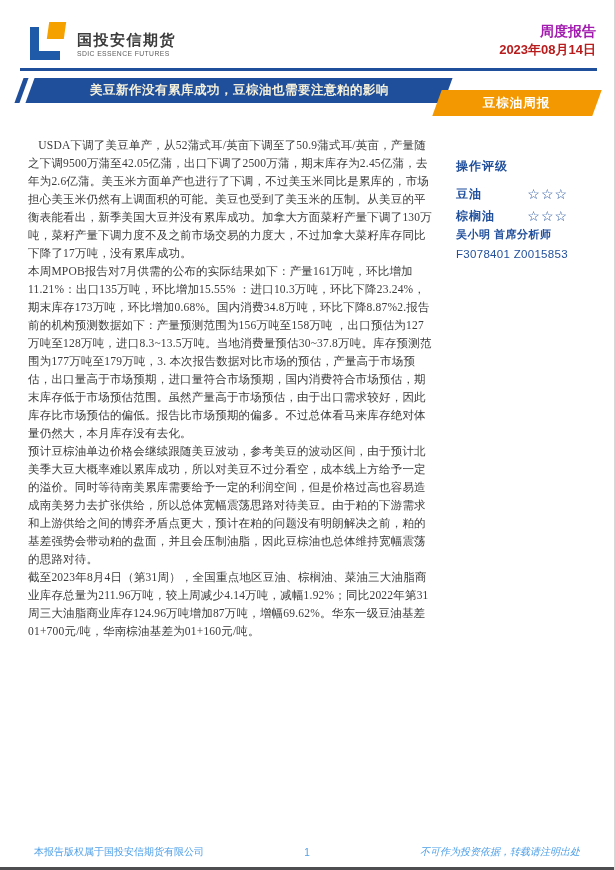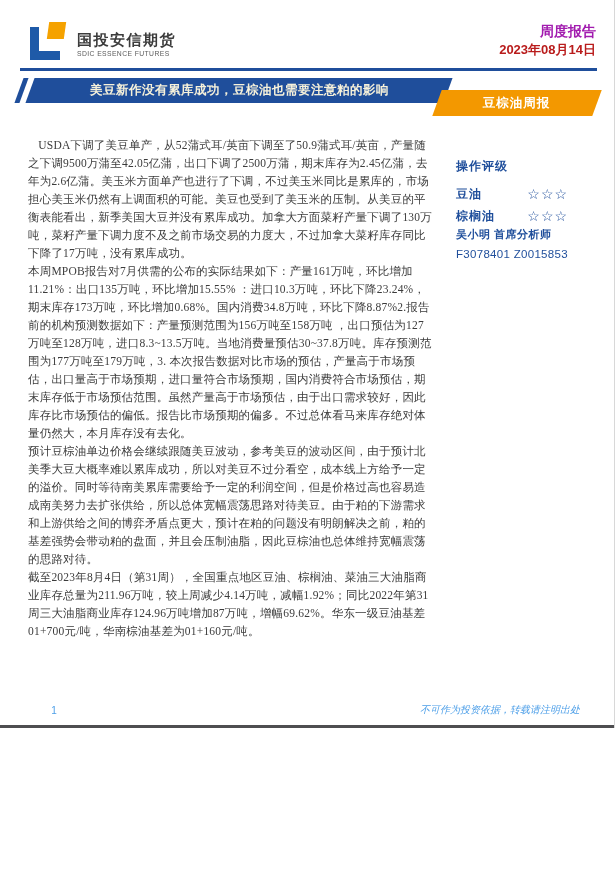--- a/index.html
+++ b/index.html
@@ -1,19 +1,19 @@
 <!DOCTYPE html>
 <html><head>
 <meta charset="utf-8">
 <style>
   * { margin: 0; padding: 0; box-sizing: border-box; }
   html, body { background: #fff; }
   .page {
     position: relative;
-    width: 615px; height: 728px;
+    width: 615px; height: 870px;
     background: #ffffff;
     font-family: "Liberation Sans", sans-serif;
     overflow: hidden;
     border-right: 1px solid #d8d8d8;
   }
   
   .header { position: absolute; top: 22px; left: 30px; right: 18px; height: 44px; }
   .logo-wrap { position: absolute; left: 0; top: 0; display: flex; align-items: center; }
   .logo-mark { position: relative; width: 38px; height: 38px; margin-right: 9px; }
   .logo-l-vert { position: absolute; left: 0; top: 5px; width: 9px; height: 33px; background: #1e5aa8; }
@@ -123,18 +123,19 @@
     </div>
     <div class="rating-row">
       <span>棕榈油</span>
       <span class="stars">☆☆☆</span>
     </div>
     <div class="analyst-line">吴小明 首席分析师</div>
     <div class="analyst-cert">F3078401 Z0015853</div>
   </div>
 
   <div class="footer">
+    <span class="f-left">本报告版权属于国投安信期货有限公司</span>
     <span class="f-center">1</span>
     <span class="f-right">不可作为投资依据，转载请注明出处</span>
   </div>
   <div class="bottom-edge"></div>
 
 </div>
 
 </body></html>

